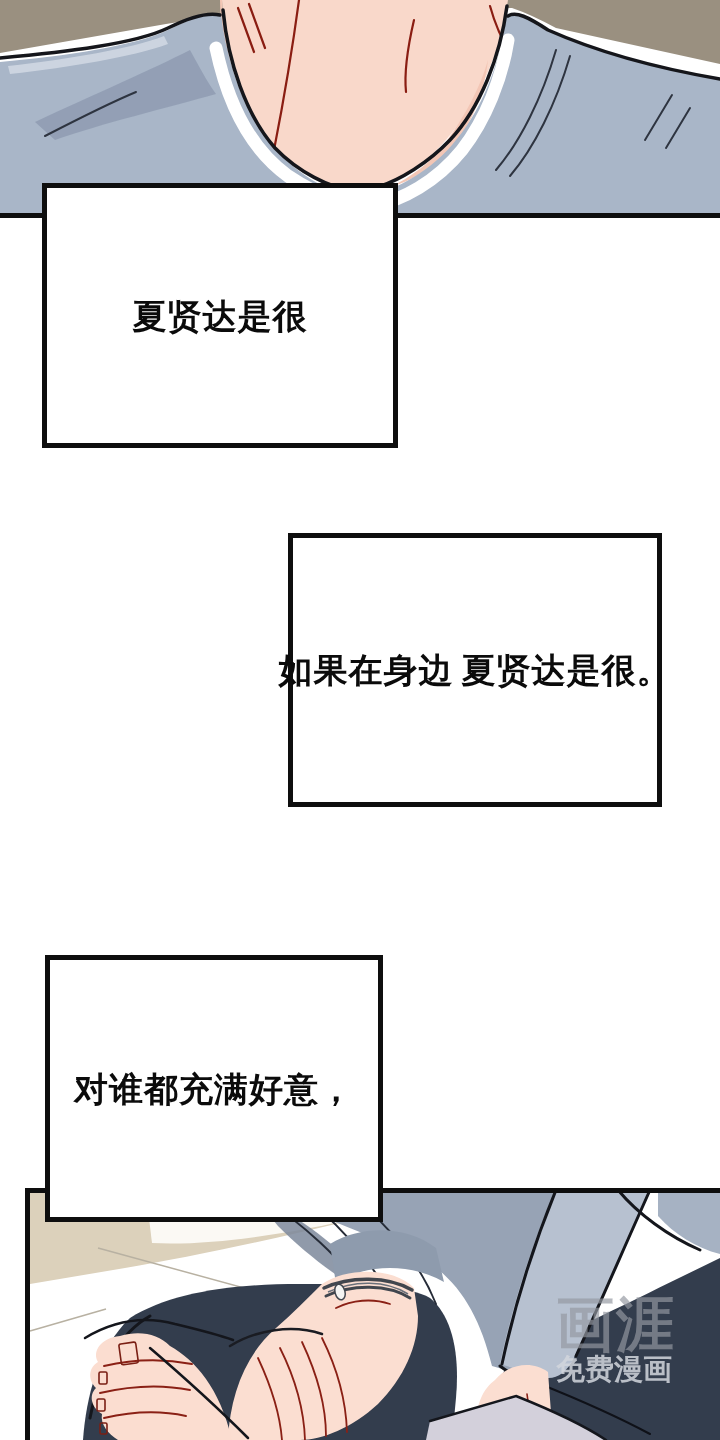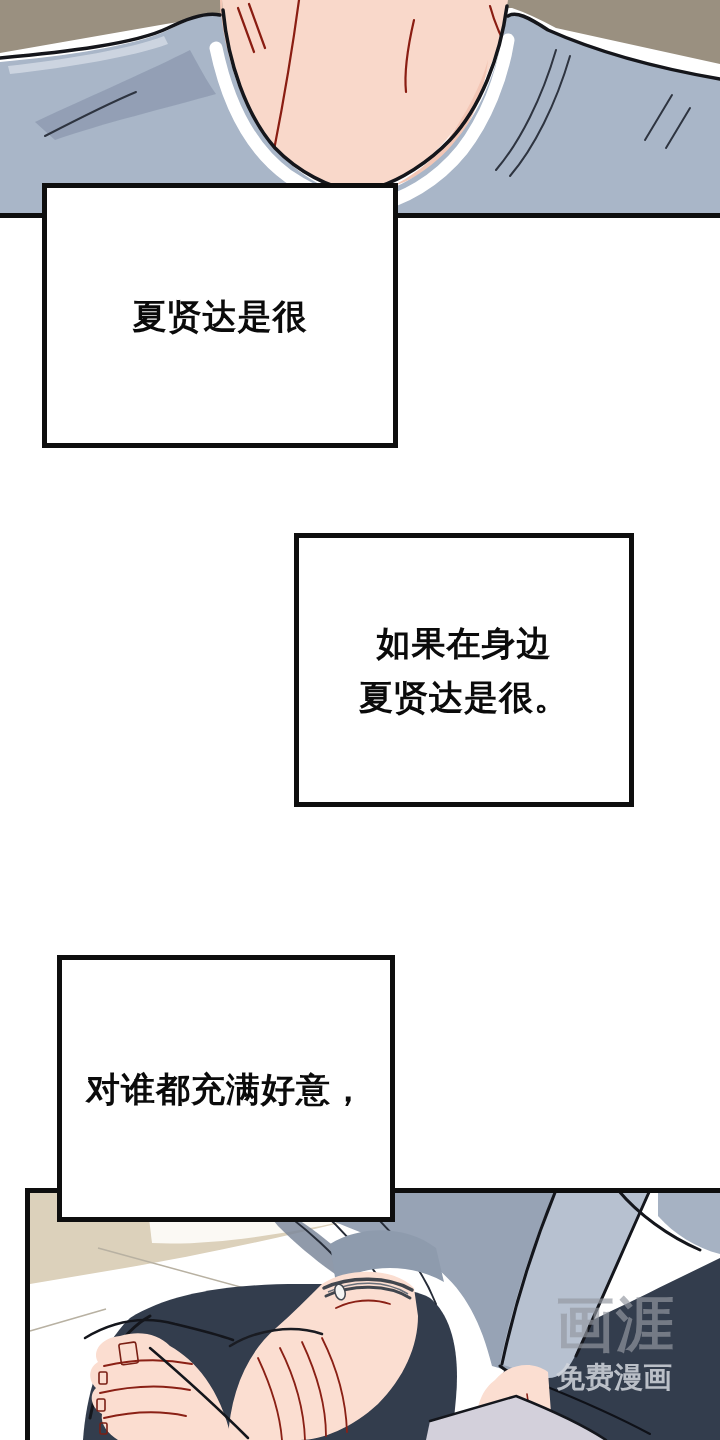--- a/index.html
+++ b/index.html
@@ -1,32 +1,32 @@
 <!DOCTYPE html>
 <html><head>
 <meta charset="utf-8">
 <style>
   html,body{margin:0;padding:0;}
   body{width:720px;height:1440px;background:#ffffff;overflow:hidden;
        font-family:"Liberation Sans","DejaVu Sans",sans-serif;}
   .page{position:relative;width:720px;height:1440px;background:#ffffff;}
   .panel-svg{position:absolute;left:0;display:block;}
   .caption{position:absolute;background:#ffffff;border:5px solid #0e0e0e;
-           display:flex;flex-direction:column;align-items:center;justify-content:center;
+           display:flex;align-items:center;justify-content:center;
            text-align:center;color:#0b0b0b;font-weight:700;font-size:34px;line-height:46px;
            letter-spacing:1px;z-index:5;}
   .caption .line{display:block;white-space:nowrap;}
   .cap1{left:42px;top:183px;width:356px;height:265px;box-sizing:border-box;}
-  .cap2{left:294px;top:533px;width:340px;height:274px;box-sizing:border-box;gap:8px;}
-  .cap3{left:57px;top:955px;width:338px;height:267px;box-sizing:border-box;}
+  .cap2{left:288px;top:533px;width:374px;height:274px;box-sizing:border-box;gap:8px;}
+  .cap3{left:45px;top:955px;width:338px;height:267px;box-sizing:border-box;}
   .watermark{position:absolute;left:556px;top:1294px;width:140px;z-index:6;
              text-align:left;pointer-events:none;}
   .wm-logo{font-size:58px;line-height:60px;font-weight:900;letter-spacing:2px;
            color:rgba(148,152,160,0.68);transform:scaleY(1.04);}
-  .wm-sub{margin-top:8px;font-size:29px;line-height:30px;font-weight:700;
+  .wm-sub{font-size:29px;line-height:30px;font-weight:700;
           color:rgba(210,214,221,0.85);letter-spacing:0px;}
 </style>
 </head>
 <body>
 
 <div class="page">
 
   <svg class="panel-svg" style="top:0" width="720" height="218" viewBox="0 0 720 218">
     <rect width="720" height="218" fill="#ffffff"></rect>
     <path d="M0,0 H720 V64 L556,28 Q530,14 512,8 L224,16 Q190,20 166,24 L0,53 Z" fill="#9a9080"></path>

